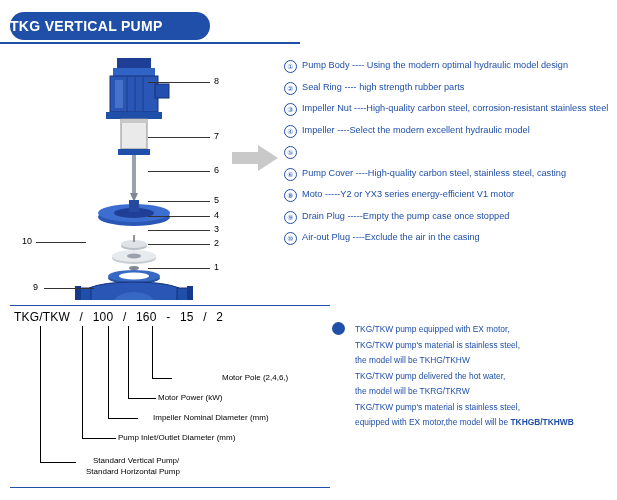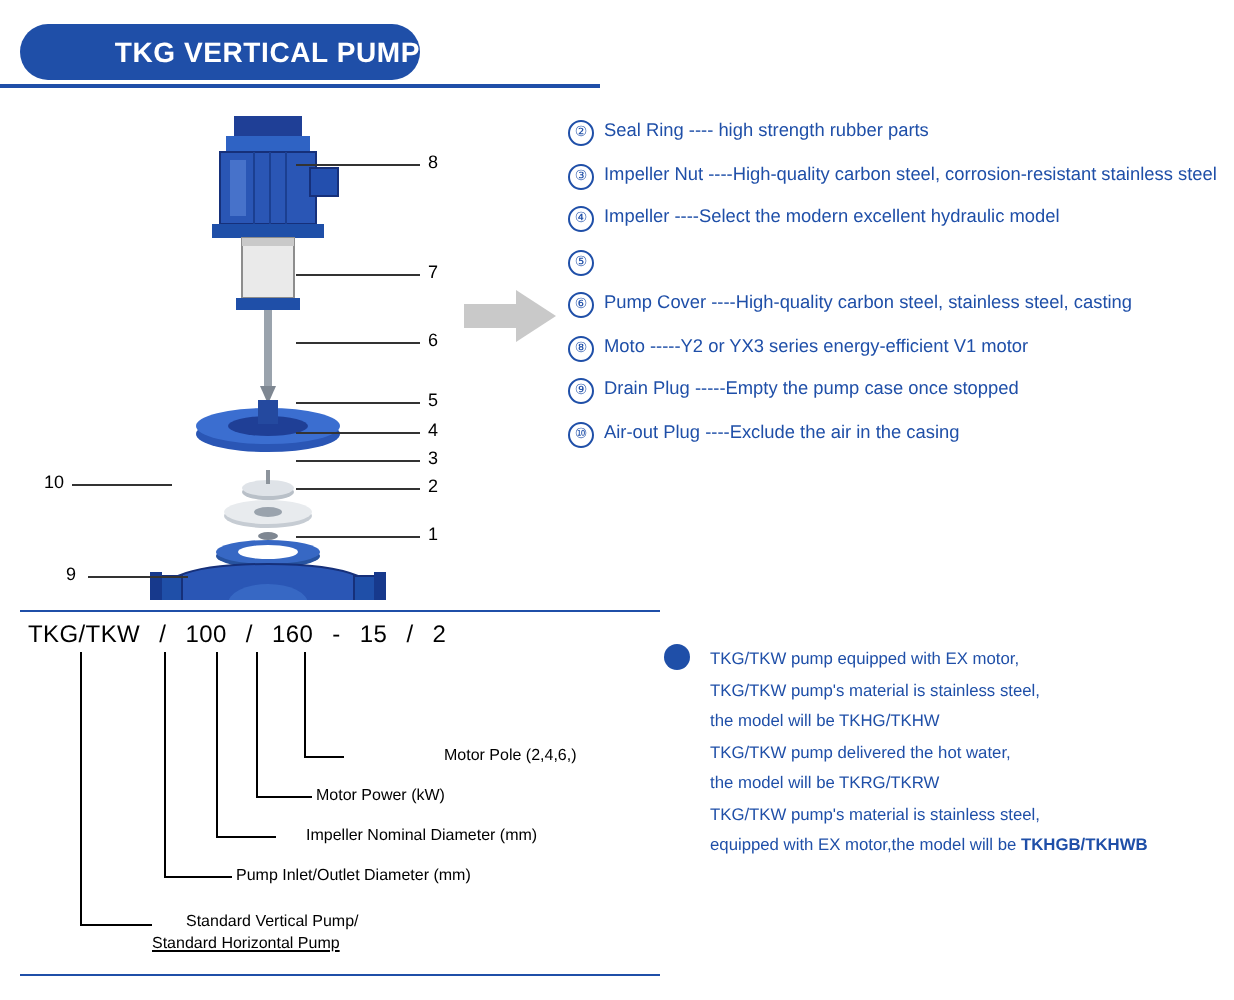--- a/index.html
+++ b/index.html
@@ -7,21 +7,21 @@
     width:617px;height:500px;background:#ffffff;
     font-family:"Liberation Sans", sans-serif;
     color:#1b3a8f;position:relative;overflow:hidden;
   }
   .page{position:relative;width:617px;height:500px;}
 
   
   .title-bar{
     position:absolute;left:10px;top:12px;width:200px;height:28px;
     background:#1f4fa8;border-radius:14px 14px 14px 14px;
-    display:flex;align-items:center;justify-content:flex-end;
+    display:flex;align-items:center;justify-content:flex-start;
   }
   .title-bar .txt{
     color:#ffffff;font-size:14px;font-weight:bold;letter-spacing:.3px;
   }
   .title-underline{
     position:absolute;left:0px;top:42px;width:300px;height:2px;background:#1f4fa8;
   }
 
   
   .pump-area{position:absolute;left:55px;top:50px;width:180px;height:245px;}
@@ -171,20 +171,25 @@
 
   <div class="lead" style="left:44px;top:288px;width:50px;"></div>
   <div class="num" style="left:33px;top:282px;">9</div>
 
   <div class="arrow">
     <div class="shaft"></div>
       <div class="head"></div>
   </div>
 
   <div class="legend">
+    <div class="row">
+      <div class="circ">①</div>
+      <div><span class="term">Pump Body</span>
+      <span class="desc">---- Using the modern optimal hydraulic model design</span></div>
+    </div>
     <div class="row">
       <div class="circ">②</div>
       <div><span class="term">Seal Ring</span>
       <span class="desc">---- high strength rubber parts</span></div>
     </div>
     <div class="row">
       <div class="circ">③</div>
       <div><span class="term">Impeller Nut</span>
       <span class="desc">----High-quality carbon steel, corrosion-resistant stainless steel</span></div>
     </div>
@@ -247,21 +252,21 @@
   <div class="hline" style="left:108px;top:418px;width:30px;"></div>
   <div class="mlabel" style="left:153px;top:413px;">Impeller Nominal Diameter (mm)</div>
 
   <div class="vline" style="left:82px;top:326px;height:112px;"></div>
   <div class="hline" style="left:82px;top:438px;width:34px;"></div>
   <div class="mlabel" style="left:118px;top:433px;">Pump Inlet/Outlet Diameter (mm)</div>
 
   <div class="vline" style="left:40px;top:326px;height:136px;"></div>
   <div class="hline" style="left:40px;top:462px;width:36px;"></div>
   <div class="mlabel" style="left:78px;top:456px;margin-left:15px;">Standard Vertical Pump/</div>
-  <div class="mlabel" style="left:76px;top:467px;text-decoration:underline;">Standard Horizontal Pump</div>
+  <div class="mlabel" style="left:86px;top:467px;">Standard Horizontal Pump</div>
 
   <div class="bluedot"></div>
   <div class="notes">
     <div class="line">TKG/TKW pump equipped with EX motor,</div>
     <div class="line">TKG/TKW pump's material is stainless steel,</div>
     <div class="line">the model will be TKHG/TKHW</div>
     <div class="line">TKG/TKW pump delivered the hot water,</div>
     <div class="line">the model will be TKRG/TKRW</div>
     <div class="line">TKG/TKW pump's material is stainless steel,</div>
     <div class="line">

